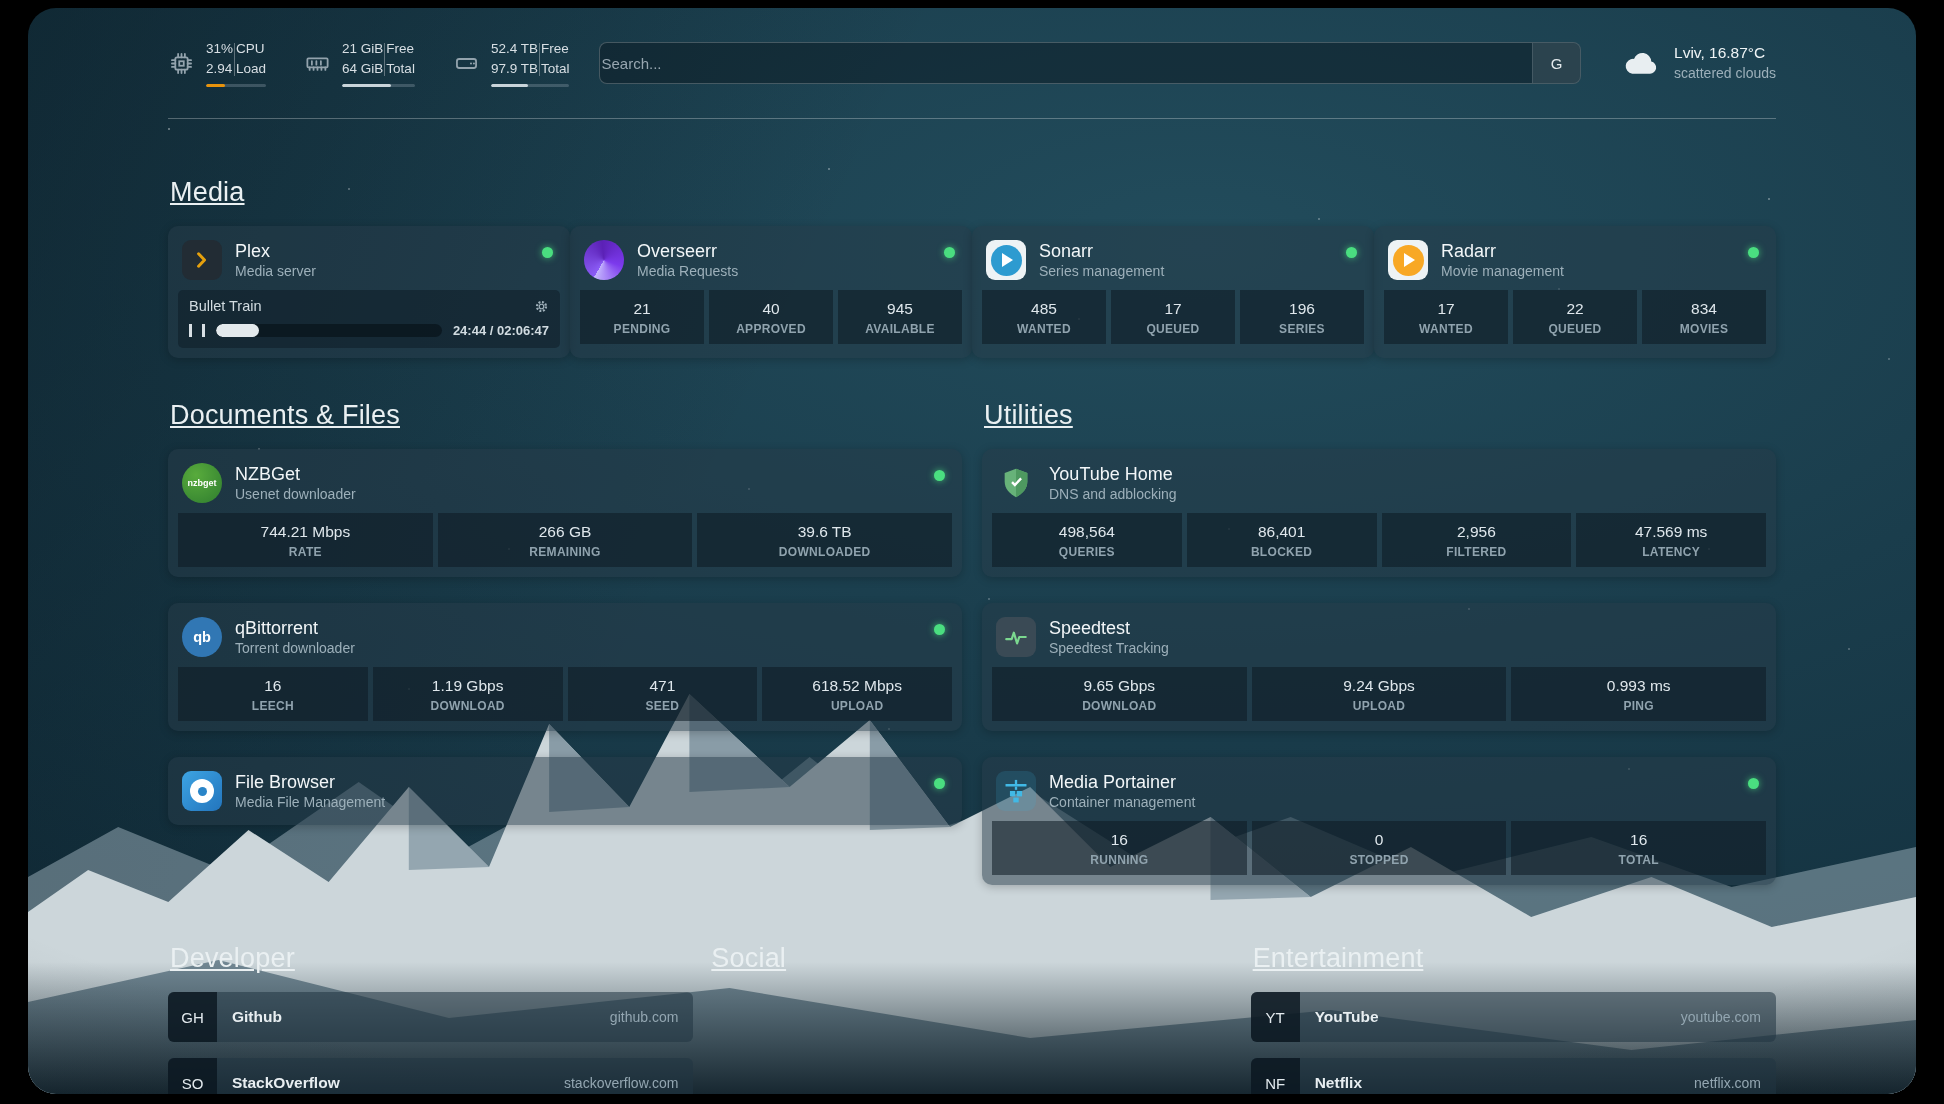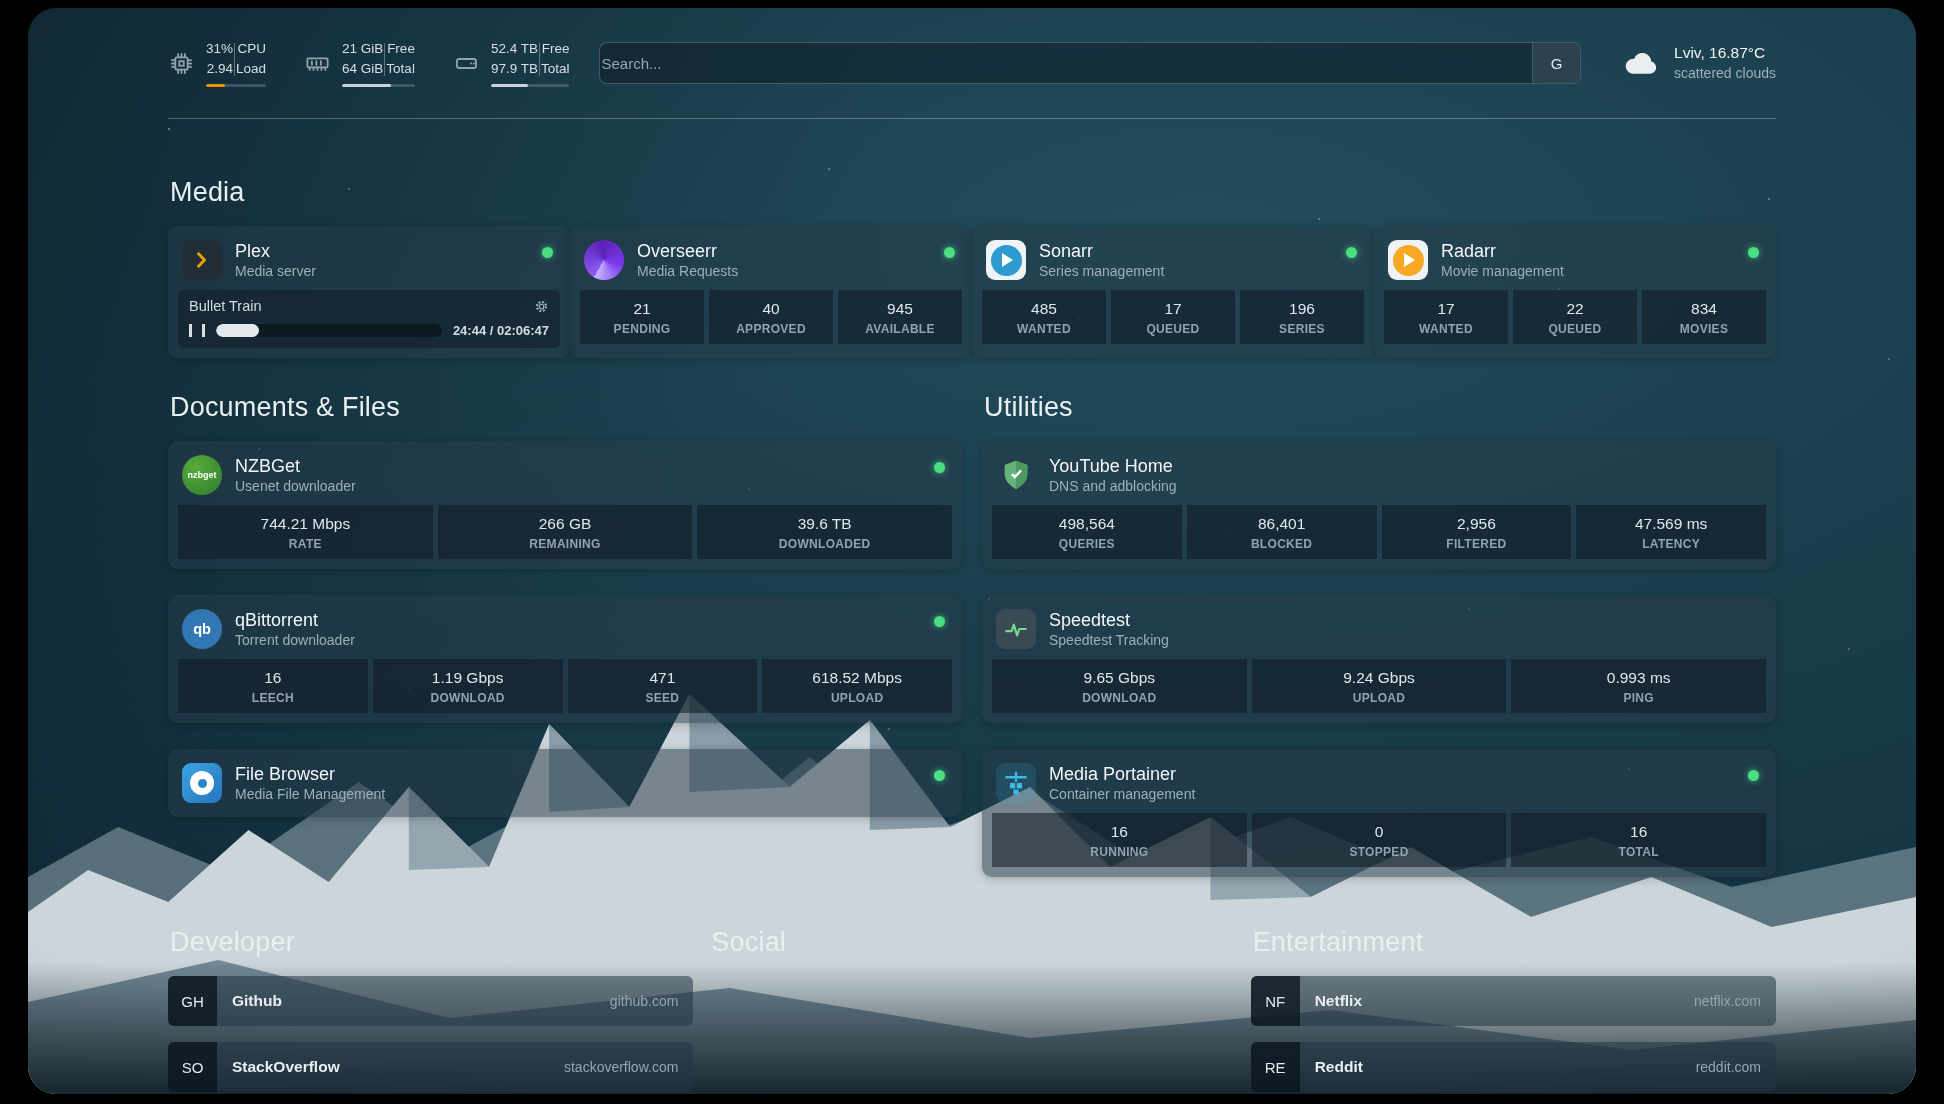--- a/index.html
+++ b/index.html
@@ -31,21 +31,21 @@
       240px 560px rgba(255,255,255,.3), 720px 600px rgba(255,255,255,.3),
       1200px 580px rgba(255,255,255,.3), 1460px 640px rgba(255,255,255,.3); }
   .content { position:relative; z-index:3; width:1608px; margin:0 auto; }
 
   
   .topbar { display:flex; align-items:center; margin-top:26px; height:58px; }
   .resources { display:flex; gap:38px; align-items:center; }
   .res { display:flex; gap:11px; align-items:center; }
   .res-icon { width:27px; height:27px; flex:none; }
   .res-body { display:flex; flex-direction:column; }
-  .res-cols { display:flex; gap:1px; align-items:center;text-align:right; }
+  .res-cols { display:flex; gap:1px; align-items:center; }
   .res-col { display:flex; flex-direction:column; font-size:13.5px; color:#d8dfe4; line-height:1.45; }
   .res-sep { width:1px; height:33px; background:rgba(255,255,255,0.32); }
   .res-bar { margin-top:5px; height:3px; border-radius:2px; background:rgba(150,165,178,0.32); overflow:hidden; }
   .res-bar i { display:block; height:100%; border-radius:2px; }
 
   .searchbar { flex:1; margin:0 40px 0 30px; height:40px; display:flex; align-items:stretch;
     border:1px solid rgba(255,255,255,0.22); border-radius:8px; background:rgba(12,29,39,0.55); overflow:hidden; }
   .searchbar input { flex:1; background:transparent; border:none; outline:none; color:#e5ebee;
     padding:0 1px; font-size:15px; font-family:"Liberation Sans", sans-serif; }
   .searchbar input::placeholder { color:#97a6b0; }
@@ -55,21 +55,21 @@
 
   .weather { display:flex; gap:13px; align-items:center; }
   .weather-icon { width:40px; height:30px; }
   .weather-txt { display:flex; flex-direction:column; line-height:1.35; }
   .weather-loc { font-size:15.5px; color:#eef3f5; }
   .weather-cond { font-size:14px; color:#9db0ba; }
 
   .divider { margin:26px 0 0; border:none; border-top:1.5px solid rgba(255,255,255,0.28); }
 
   
-  .sec-title { margin:4px 0 18px 2px; font-size:27px; font-weight:500; color:#eaf0f2; letter-spacing:.2px; }
+  .sec-title { margin:12px 0 18px 2px; font-size:27px; font-weight:500; color:#eaf0f2; letter-spacing:.2px;text-decoration:underline; }
   .media-section { margin-top:58px; }
   .cards-row { display:flex; gap:0; }
   .card { flex:1; position:relative; background:rgba(38,60,72,0.52); border-radius:10px; padding:10px;
     box-shadow:0 2px 10px rgba(0,0,0,0.22); cursor:pointer; }
   .card-header { display:flex; align-items:center; gap:13px; padding:4px 6px 10px 4px; }
   .svc-icon { width:40px; height:40px; border-radius:9px; display:flex; align-items:center; justify-content:center; flex:none; overflow:hidden; }
   .svc-txt { display:flex; flex-direction:column; line-height:1.25; }
   .svc-name { font-size:18px; font-weight:500; color:#f2f6f8; }
   .svc-sub { font-size:14px; color:#9db0ba; }
   .status-dot { position:absolute; top:21px; right:17px; width:11px; height:11px; border-radius:50%;
@@ -557,20 +557,25 @@
       </div>
 
       <div class="col">
         <h2 class="sec-title">Social</h2>
       </div>
 
       <div class="col">
         <h2 class="sec-title">Entertainment</h2>
         <div class="bm-list">
           <div class="bm-row">
+            <span class="bm-abbr">YT</span>
+            <span class="bm-name">YouTube</span>
+            <span class="bm-url">youtube.com</span>
+          </div>
+          <div class="bm-row">
             <span class="bm-abbr">NF</span>
             <span class="bm-name">Netflix</span>
             <span class="bm-url">netflix.com</span>
           </div>
           <div class="bm-row">
             <span class="bm-abbr">RE</span>
             <span class="bm-name">Reddit</span>
             <span class="bm-url">reddit.com</span>
           </div>
         </div>

